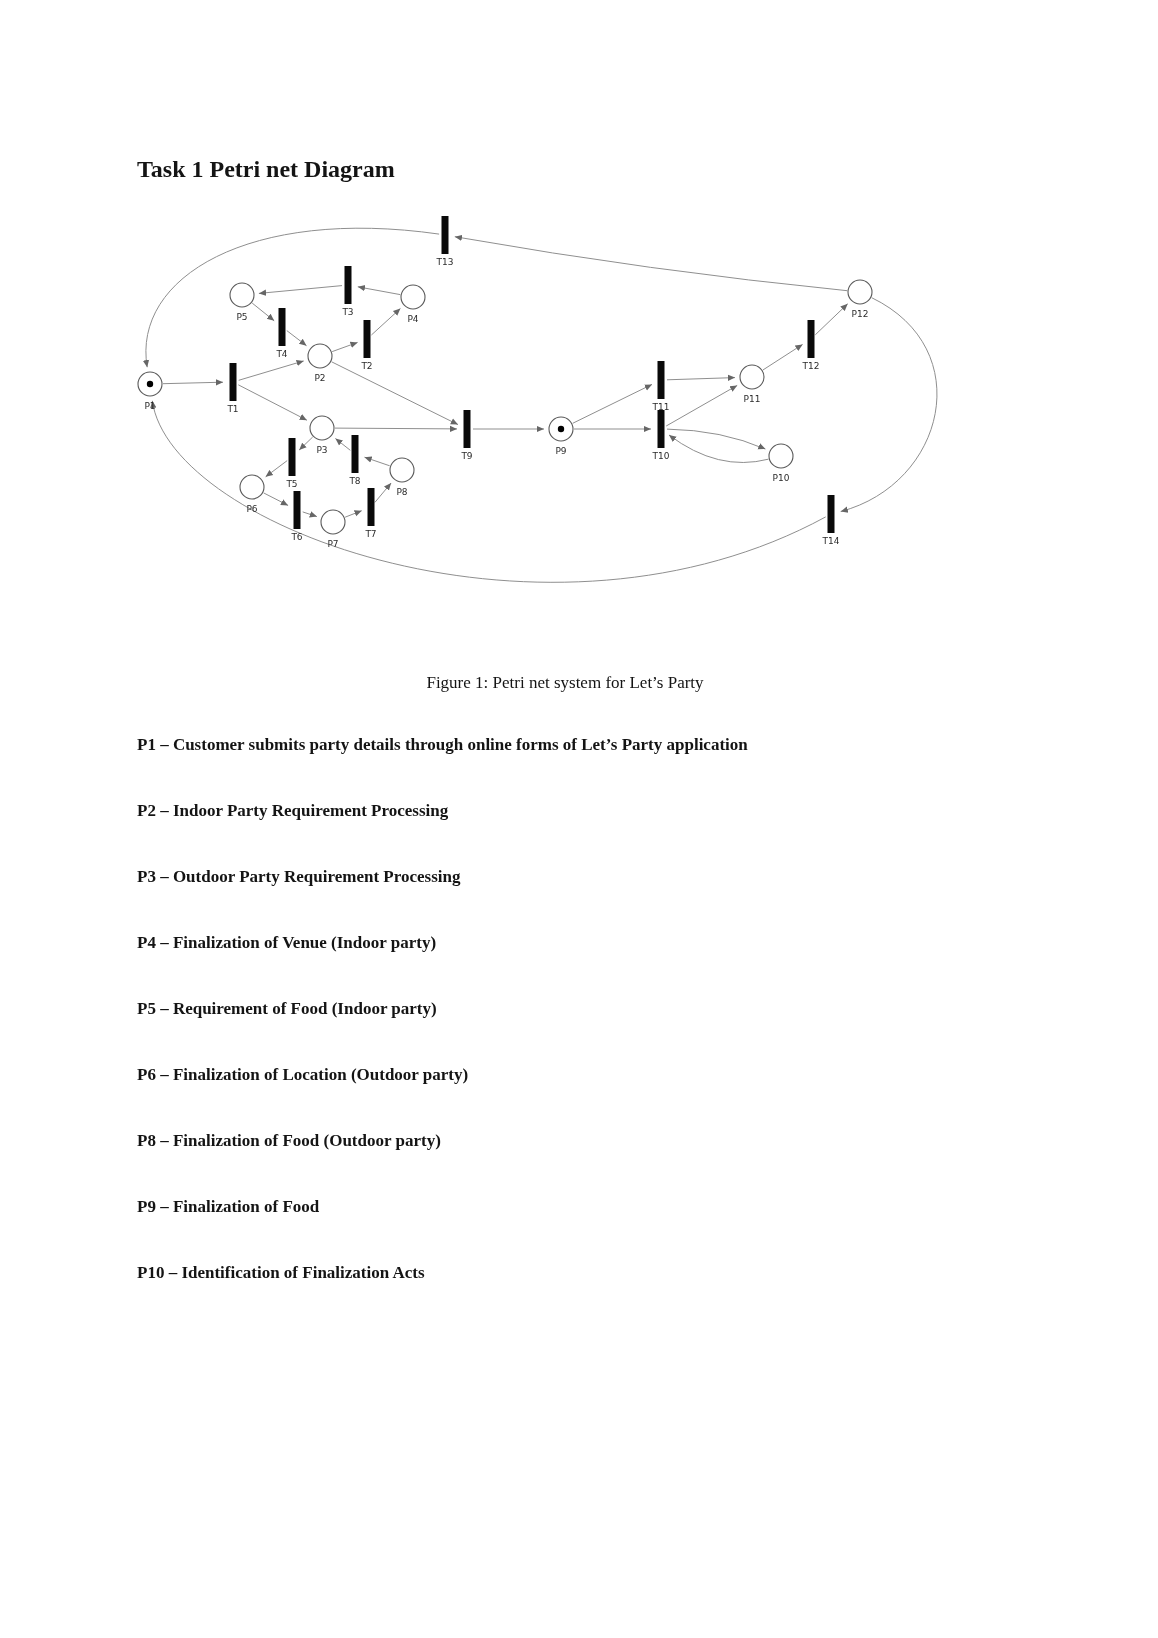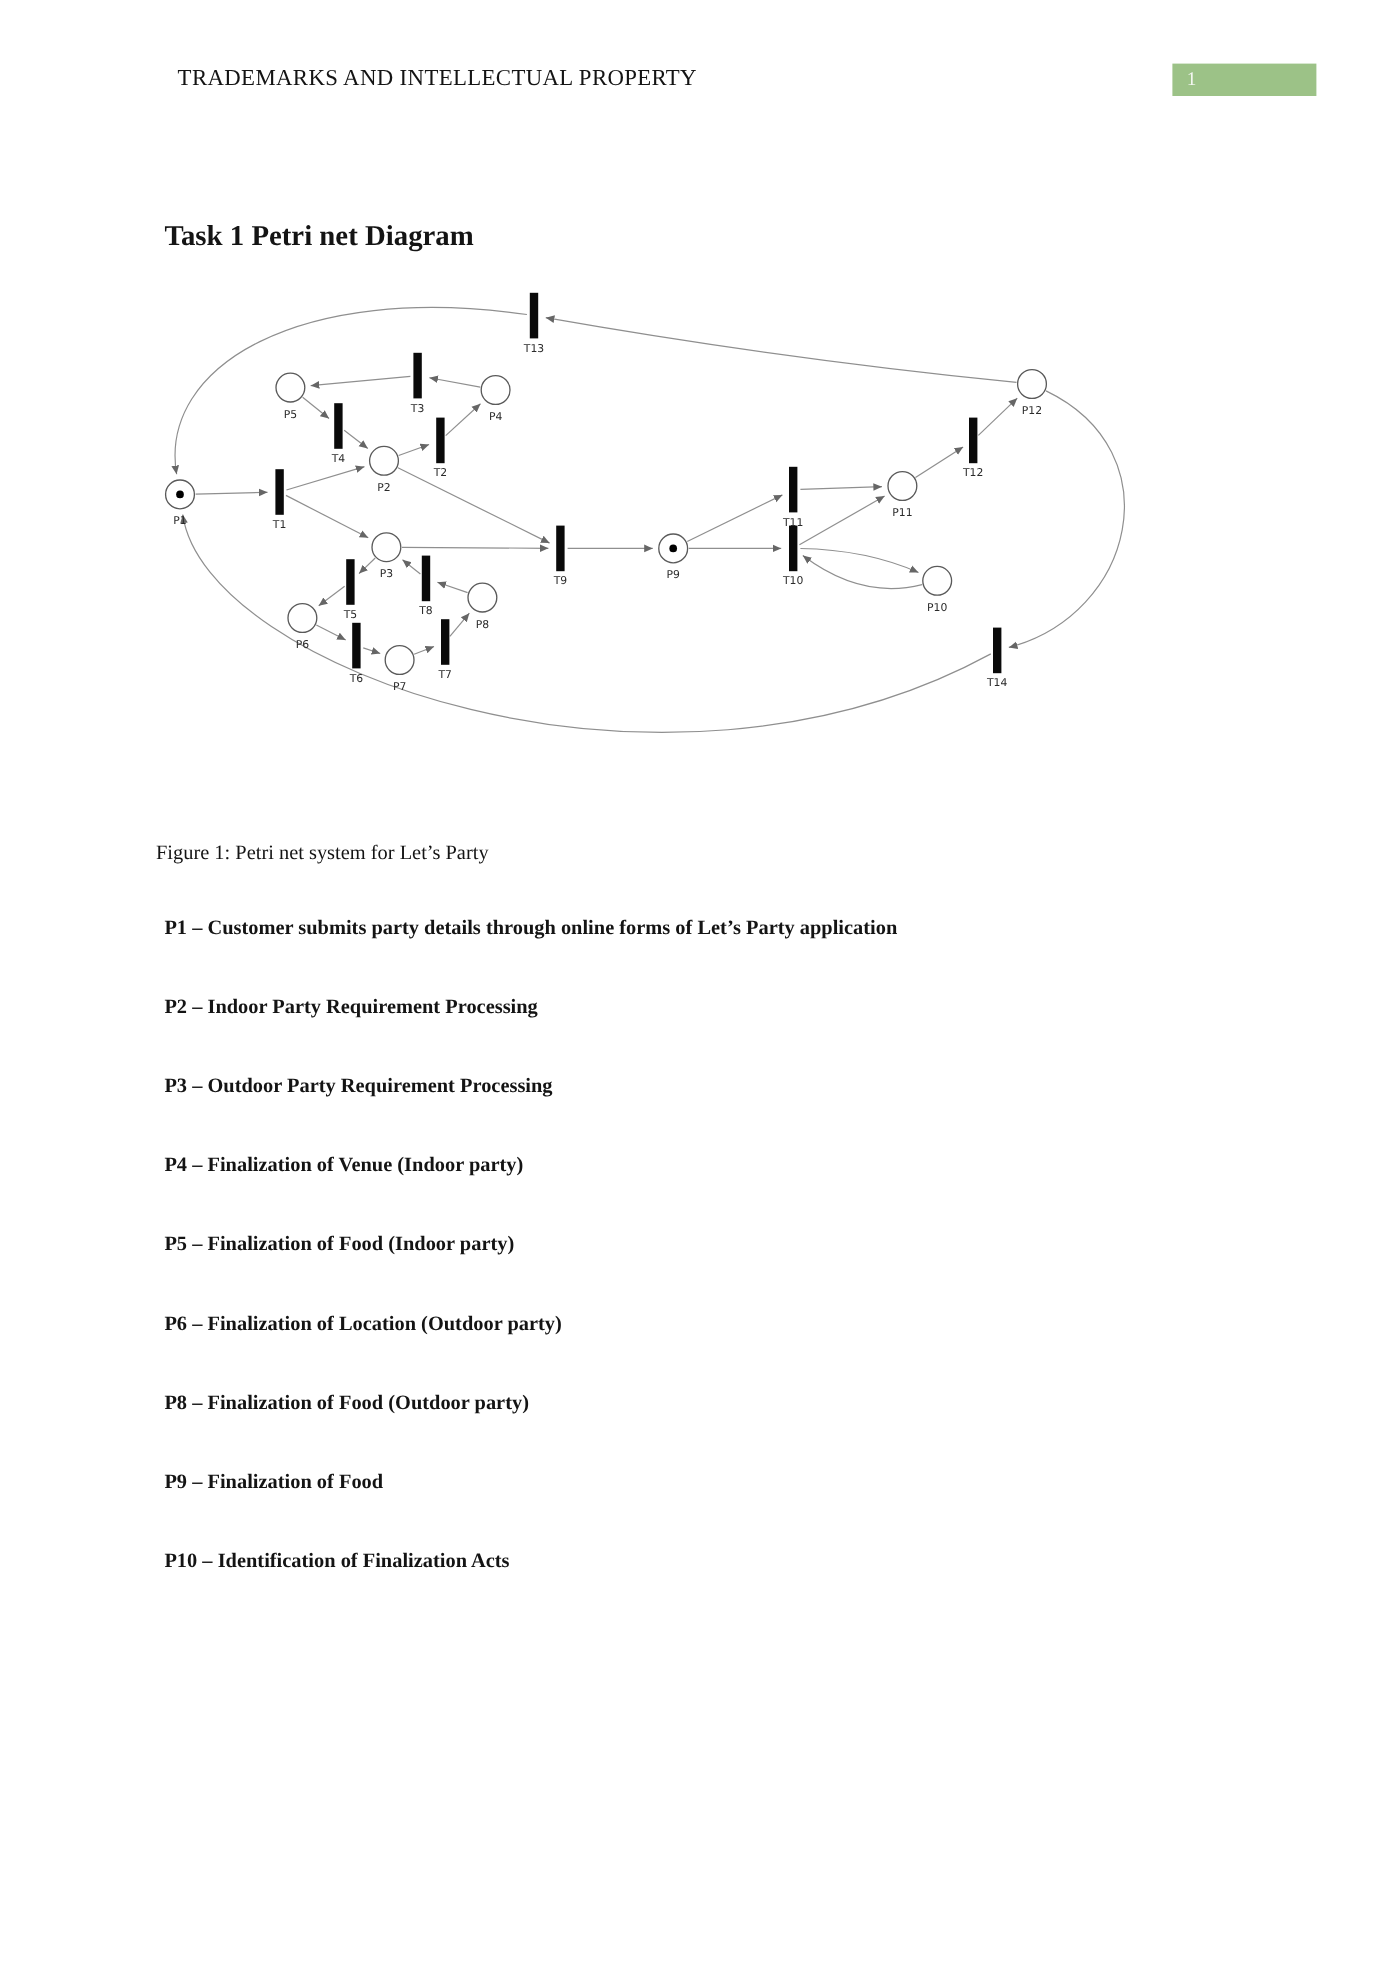--- a/index.html
+++ b/index.html
@@ -11,40 +11,36 @@
   .running-head { font-size:19px; letter-spacing:.3px; margin-left:11px; }
   .page-number-badge {
     position:absolute; right:1px; top:-2px; width:120px; height:27px;
     background:#9cc287; color:#f4f7f1; font-size:16px; line-height:27px; padding-left:12px;
   }
 
   .task-heading { margin-top:101px; font-size:24px; font-weight:bold; }
 
   .petri-figure { margin-top:16px; margin-left:-7px; }
   .petri-figure svg { display:block; }
-  .figure-caption { display:block; width:870px; font-size:17px; margin-top:4px; }
+  .figure-caption { display:block; width:870px; text-align:center; font-size:17px; margin-top:4px; }
 
   .definitions { margin-top:40px;font-weight:bold; }
   .definitions p { font-size:17px; line-height:23px; margin:0 0 43px 0; }
 
   .arc { fill:none; stroke:#8f8f8f; stroke-width:1; }
   .place { fill:#ffffff; stroke:#5a5a5a; stroke-width:1.1; }
   .token { fill:#000; }
   .transition { fill:#0a0a0a; }
   .node-label { font-family:"DejaVu Sans", sans-serif; font-size:9px; fill:#2b2b2b; text-anchor:middle; }
 </style>
 </head>
 <body>
 
 <div class="page">
 
-  <div class="doc-header">
-    <span class="running-head">TRADEMARKS AND INTELLECTUAL PROPERTY</span>
-    <span class="page-number-badge" style="background: rgb(156, 194, 135);">1</span>
-  </div>
 
   <h1 class="task-heading">Task 1 Petri net Diagram</h1>
 
   <figure class="petri-figure">
     <svg id="petri-svg" width="870" height="470" viewBox="0 0 870 470">
       <defs>
         <marker id="arrowhead" viewBox="0 0 10 10" refX="9" refY="5" markerWidth="8" markerHeight="8" markerUnits="userSpaceOnUse" orient="auto">
           <path d="M0,1 L9,5 L0,9 z" fill="#666"></path>
         </marker>
       </defs>
@@ -188,20 +184,20 @@
         </g>
       </svg>
     <figcaption class="figure-caption">Figure 1: Petri net system for Let’s Party</figcaption>
   </figure>
 
   <section class="definitions">
     <p>P1 – Customer submits party details through online forms of Let’s Party application</p>
     <p>P2 – Indoor Party Requirement Processing</p>
     <p>P3 – Outdoor Party Requirement Processing</p>
     <p>P4 – Finalization of Venue (Indoor party)</p>
-    <p>P5 – Finalization of Food (Indoor party)</p>
+    <p>P5 – Requirement of Food (Indoor party)</p>
     <p>P6 – Finalization of Location (Outdoor party)</p>
     <p>P8 – Finalization of Food (Outdoor party)</p>
     <p>P9 – Finalization of Food</p>
     <p>P10 – Identification of Finalization Acts</p>
   </section>
 
 </div>
 
 </body></html>

